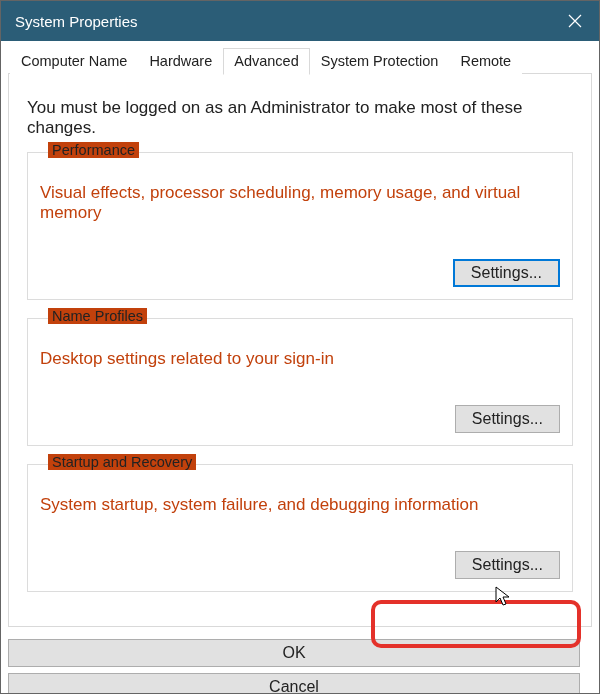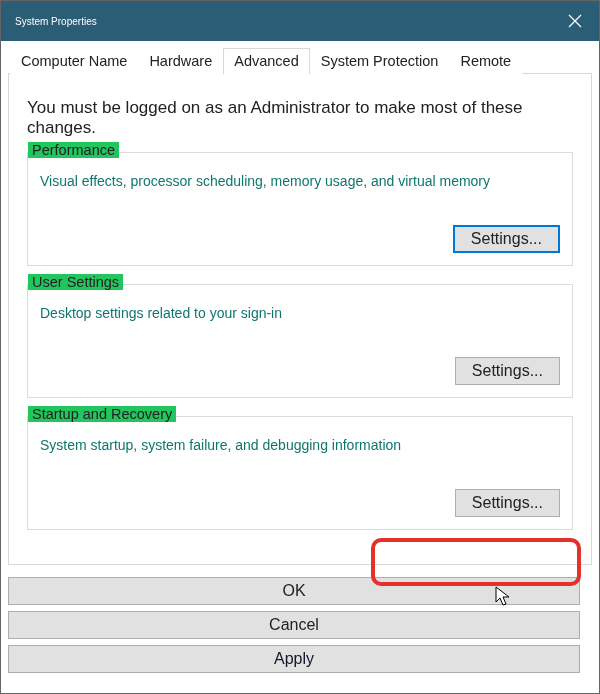--- a/index.html
+++ b/index.html
@@ -6,21 +6,21 @@
     body { background: #fff; width: 600px; height: 694px; overflow: hidden; border: 1px solid #646464; }
     
     .titlebar { 
       height: 40px; 
       background: #2b5d77; 
       display: flex; 
       align-items: center; 
       padding: 0 0 0 14px;
       color: #fff;
     }
-    .titlebar-title { font-size: 10px; font-weight: 400; flex: 1; }
+    .titlebar-title { font-size: 15px; font-weight: 400; flex: 1; }
     .close-btn { 
       width: 48px; height: 40px; 
       display: flex; align-items: center; justify-content: center;
       cursor: pointer;
     }
     .close-btn svg { width: 14px; height: 14px; }
     
     .content { padding: 3px 7px 12px 7px; background: #fff; }
     
     .tabstrip { 
@@ -63,26 +63,26 @@
     
     .group {
       border: 1px solid #dcdcdc;
       position: relative;
       padding: 20px 12px 12px 12px;
       margin-bottom: 18px;
     }
     .group-legend {
       position: absolute;
       top: -11px;
-      left: 0;
-      background: #22c55e;
+      left: 20px;
+      background: #c2410c;
       padding: 0 4px;
       font-size: 14.5px;
     }
-    .group-desc { font-size: 14px; color: #0f766e; margin-bottom: 36px; }
+    .group-desc { font-size: 17px; color: #c2410c; margin-bottom: 36px; margin-top: 10px; }
     .group-btnrow { display: flex; justify-content: flex-end; }
     
     .wbtn {
       min-width: 104px;
       height: 28px;
       padding: 0 16px;
       border: 1px solid #adadad;
       background: #e1e1e1;
       font-size: 16px;
       color: #222;
@@ -152,21 +152,21 @@
 
     <div class="group">
       <div class="group-legend">Performance</div>
       <div class="group-desc">Visual effects, processor scheduling, memory usage, and virtual memory</div>
       <div class="group-btnrow">
         <button class="wbtn default">Settings...</button>
       </div>
     </div>
 
     <div class="group">
-      <div class="group-legend">User Settings</div>
+      <div class="group-legend">Name Profiles</div>
       <div class="group-desc">Desktop settings related to your sign-in</div>
       <div class="group-btnrow">
         <button class="wbtn">Settings...</button>
       </div>
     </div>
 
     <div class="group">
       <div class="group-legend">Startup and Recovery</div>
       <div class="group-desc">System startup, system failure, and debugging information</div>
       <div class="group-btnrow">

